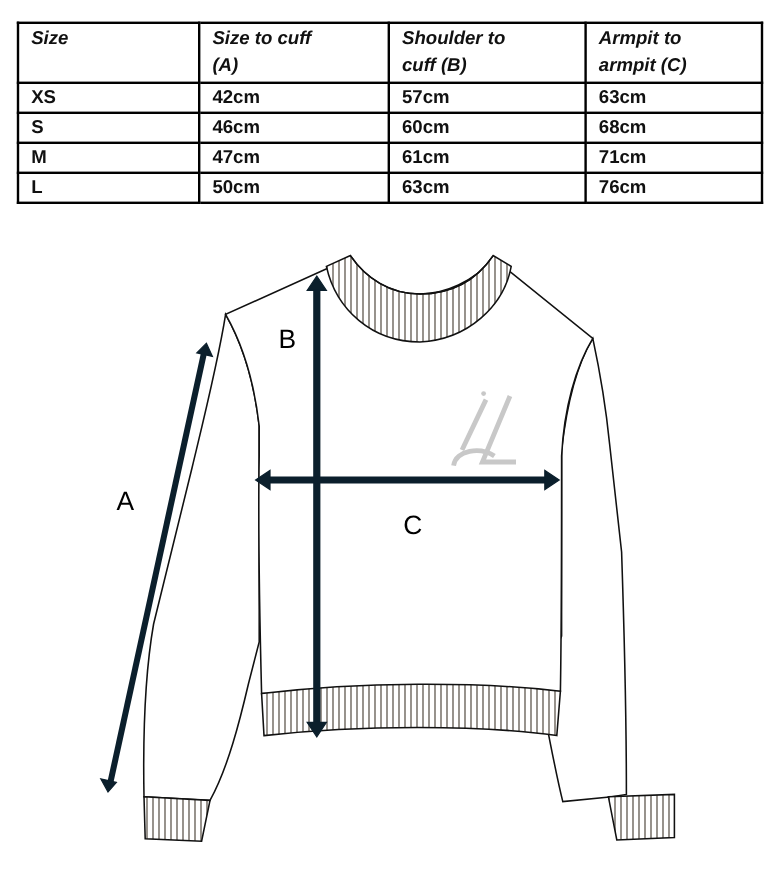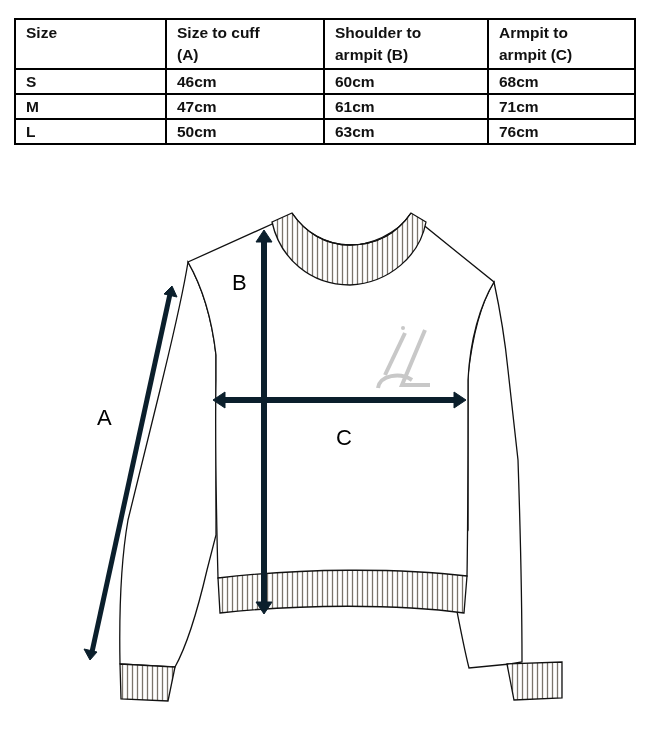--- a/index.html
+++ b/index.html
@@ -11,21 +11,21 @@
   .size-table td, .size-table th {
     border: 2px solid #000; padding: 1px 10px 0 10px;
     font-weight: bold; font-size: 15.5px; line-height: 22px; color: #111;
     text-align: left; vertical-align: top;
   }
   .size-table th { padding-top: 2px; padding-bottom: 2px; }
   .size-table col.c1 { width: 151px; }
   .size-table col.c2 { width: 158px; }
   .size-table col.c3 { width: 164px; }
   .size-table col.c4 { width: 147px; }
-  .hdr-line { display: block; }
+  .hdr-line { display: block; font-style: italic; }
   .diagram { position: absolute; left: 0; top: 195px; width: 650px; height: 547px; }
   .label {
     position: absolute; font-size: 22px; color: #000; font-weight: normal;
   }
 </style>
 </head>
 <body>
 
 <table class="size-table">
   <colgroup>
@@ -38,26 +38,32 @@
       <tr>
     <th>
           <span class="hdr-line">Size</span>
         </th>
     <th>
           <span class="hdr-line">Size to cuff</span>
           <span class="hdr-line">(A)</span>
         </th>
     <th>
           <span class="hdr-line">Shoulder to</span>
-          <span class="hdr-line">armpit (B)</span>
+          <span class="hdr-line">cuff (B)</span>
         </th>
     <th>
           <span class="hdr-line">Armpit to</span>
           <span class="hdr-line">armpit (C)</span>
         </th>
+  </tr>
+  <tr>
+    <td>XS</td>
+    <td>42cm</td>
+    <td>57cm</td>
+    <td>63cm</td>
   </tr>
   <tr>
     <td>S</td>
     <td>46cm</td>
     <td>60cm</td>
     <td>68cm</td>
   </tr>
   <tr>
     <td>M</td>
     <td>47cm</td>

